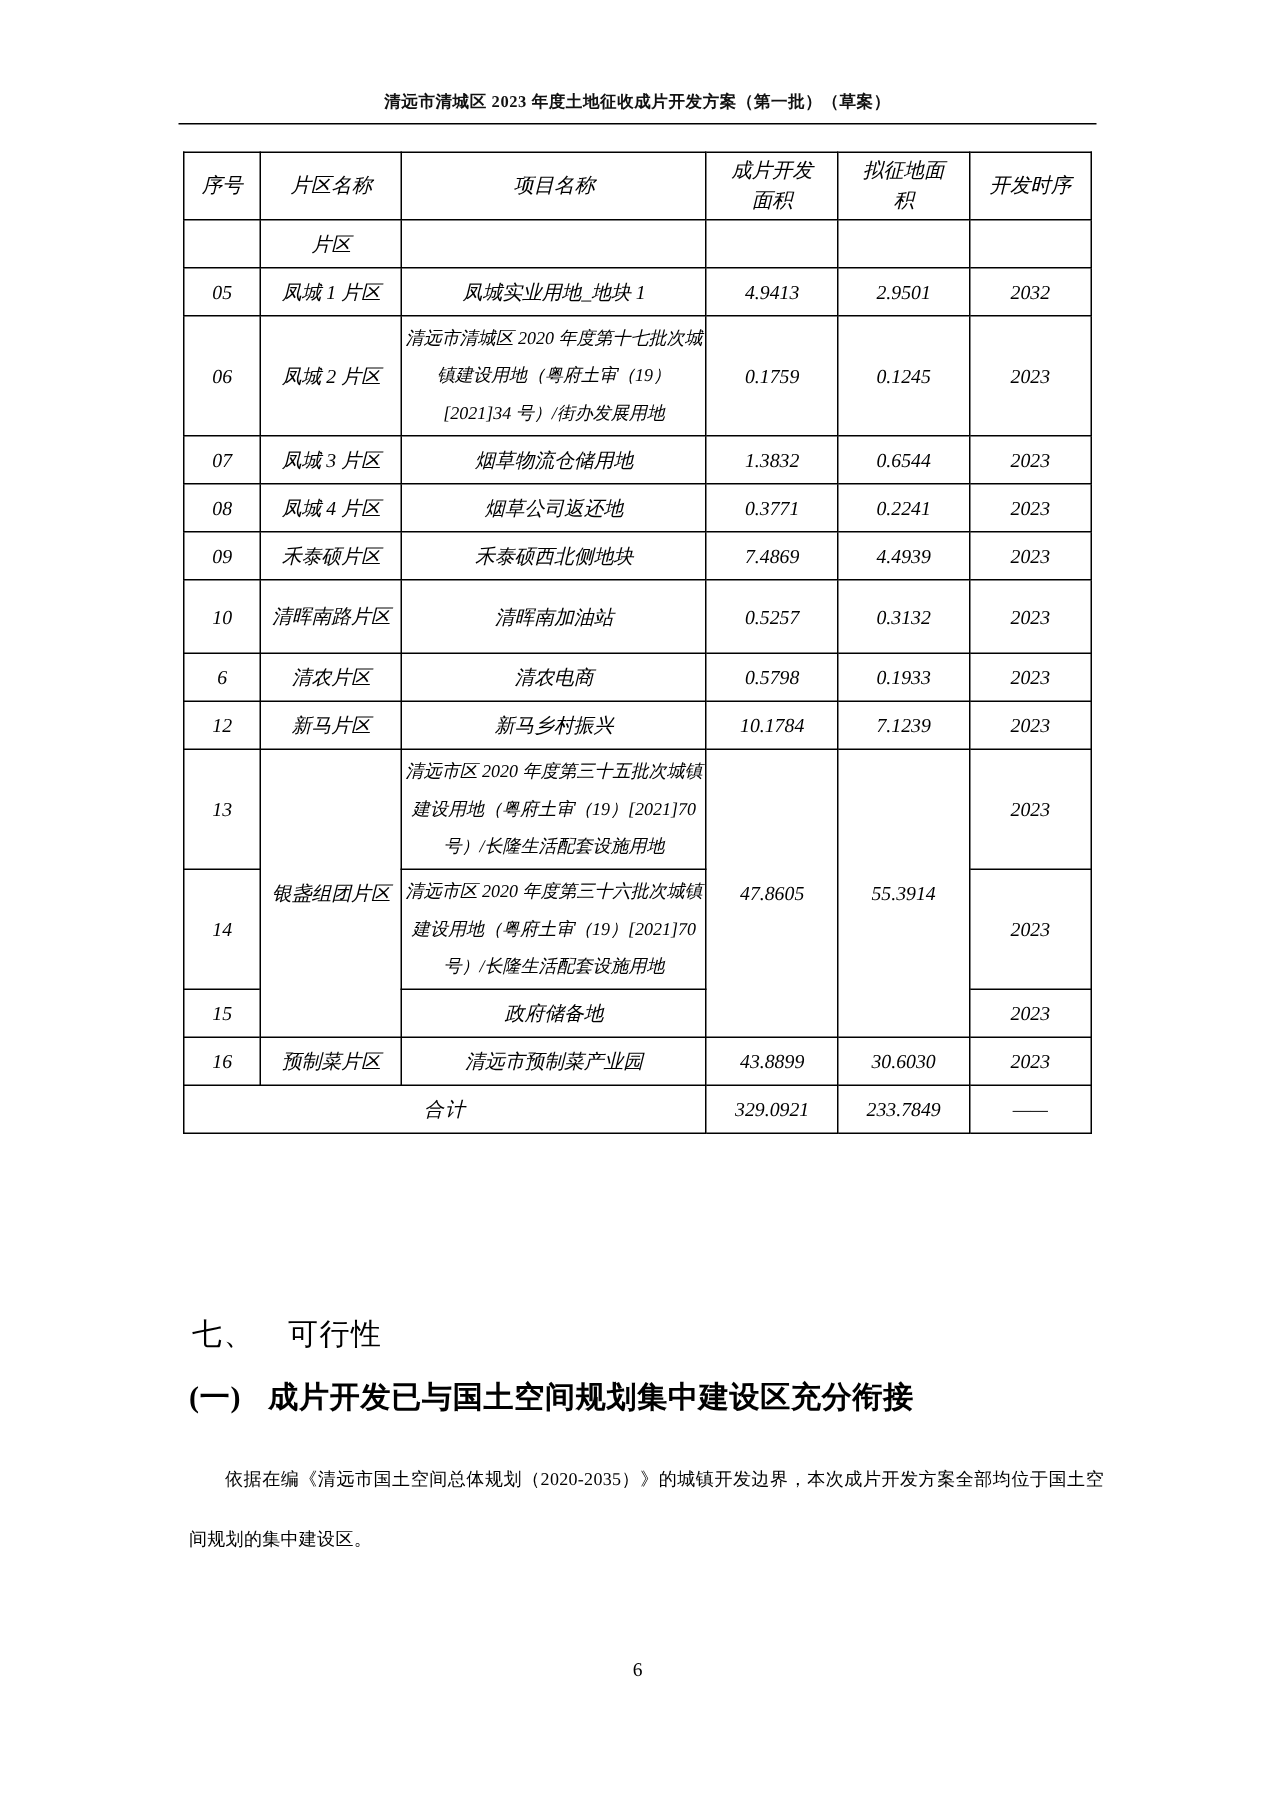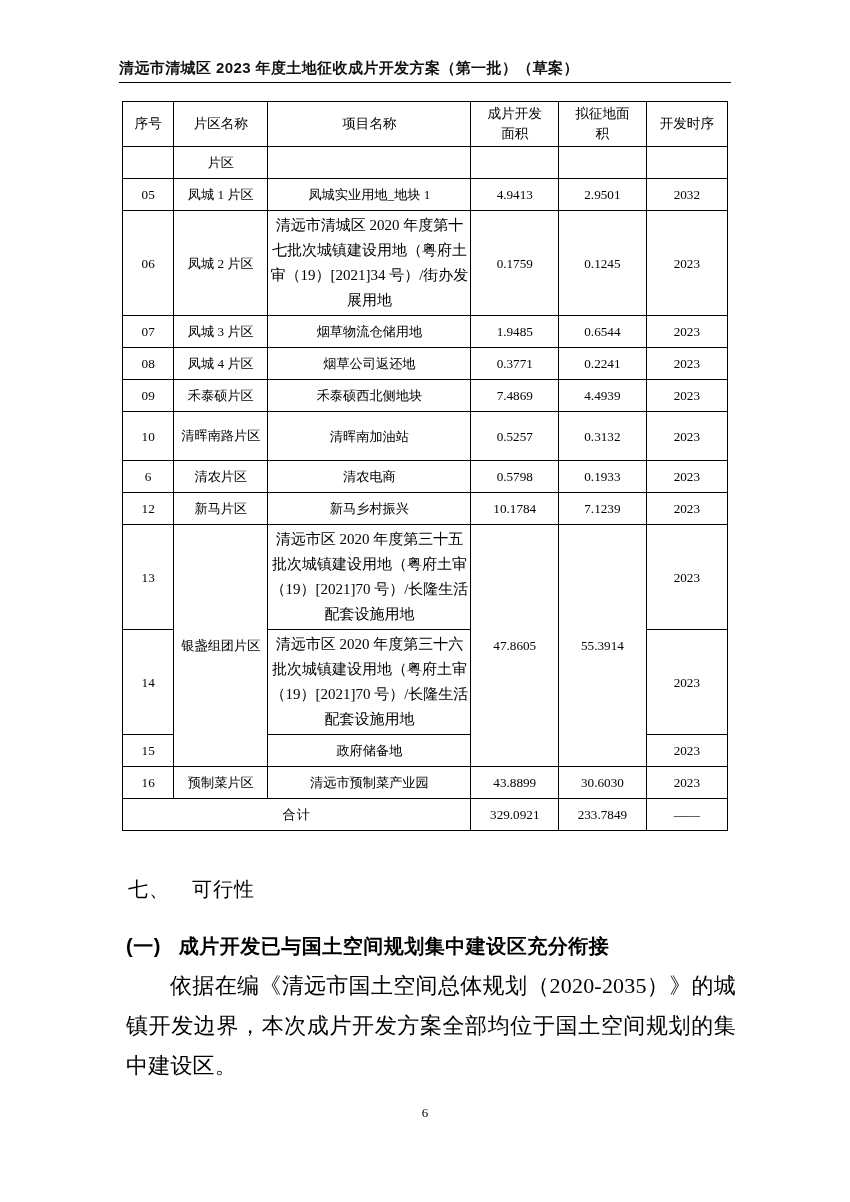--- a/index.html
+++ b/index.html
@@ -23,40 +23,42 @@
   }
 
   
   .header-zone {
     position: absolute;
     left: 119px;
     top: 60px;
     width: 612px;
   }
   .header-title {
-    font-family: Liberation Sans, sans-serif;
-    font-size: 15px;
+    font-family: Liberation Serif, serif;
+    font-size: 11px;
     font-weight: bold;
+    text-align: center;
     letter-spacing: 0.4px;
     color: #111;
     line-height: 16px;
     white-space: nowrap;
   }
   .header-rule {
     margin-top: 6px;
     border-bottom: 1.6px solid #000;
     width: 100%;
   }
 
   
   .table-wrap {
     position: absolute;
     left: 122px;
     top: 101px;
     width: 596px;
+    font-style: italic;
   }
   table.data {
     border-collapse: collapse;
     width: 606px;
     table-layout: fixed;
     font-size: 13.2px;
     line-height: 19px;
   }
   table.data td, table.data th {
     border: 1px solid #000;
@@ -80,21 +82,21 @@
 
   .hdr-cell {
     font-size: 13.6px;
     line-height: 20px;
     padding: 7px 2px;
   }
   .num { font-family: "Liberation Serif", "DejaVu Serif", serif; }
   .proj-multi {
     line-height: 25px;
     padding: 5px 6px;
-    font-size: 15px;
+    font-size: 12px;
   }
   .zone-wrap { line-height: 22px; }
   .row-short td { height: 27px; }
   .row-med td { height: 44px; }
   .total-cell { letter-spacing: 1px; }
   .dash { letter-spacing: 0px; }
 
   
   .sec-h1 {
     position: absolute;
@@ -104,34 +106,33 @@
     font-size: 20px;
     font-weight: normal;
     letter-spacing: 1px;
   }
   .sec-h1 .lbl { margin-left: 22px; }
 
   .sec-h2 {
     position: absolute;
     left: 126px;
     top: 918px;
-    font-family: Liberation Sans, sans-serif;
+    font-family: Liberation Serif, serif;
     font-size: 20px;
     font-weight: bold;
     letter-spacing: 0.5px;
-    margin-top: 15px;
   }
   .sec-h2 .lbl { margin-left: 18px; }
 
   .para {
     position: absolute;
     left: 126px;
     top: 966px;
     width: 610px;
-    font-size: 22px;
+    font-size: 12px;
     line-height: 40px;
     text-align: justify;
     text-justify: inter-ideograph;
     text-indent: 2em;
     letter-spacing: 0.2px;
   }
 
   .page-no {
     position: absolute;
     left: 0;
@@ -203,21 +204,21 @@
           <td class="proj-multi">清远市清城区 2020 年度第十七批次城镇建设用地（粤府土审（19）[2021]34 号）/街办发展用地</td>
           <td class="num">0.1759</td>
           <td class="num">0.1245</td>
           <td class="num">2023</td>
         </tr>
 
         <tr class="row-short">
           <td>07</td>
           <td>凤城 3 片区</td>
           <td>烟草物流仓储用地</td>
-          <td class="num">1.9485</td>
+          <td class="num">1.3832</td>
           <td class="num">0.6544</td>
           <td class="num">2023</td>
         </tr>
 
         <tr class="row-short">
           <td>08</td>
           <td>凤城 4 片区</td>
           <td>烟草公司返还地</td>
           <td class="num">0.3771</td>
           <td class="num">0.2241</td>

